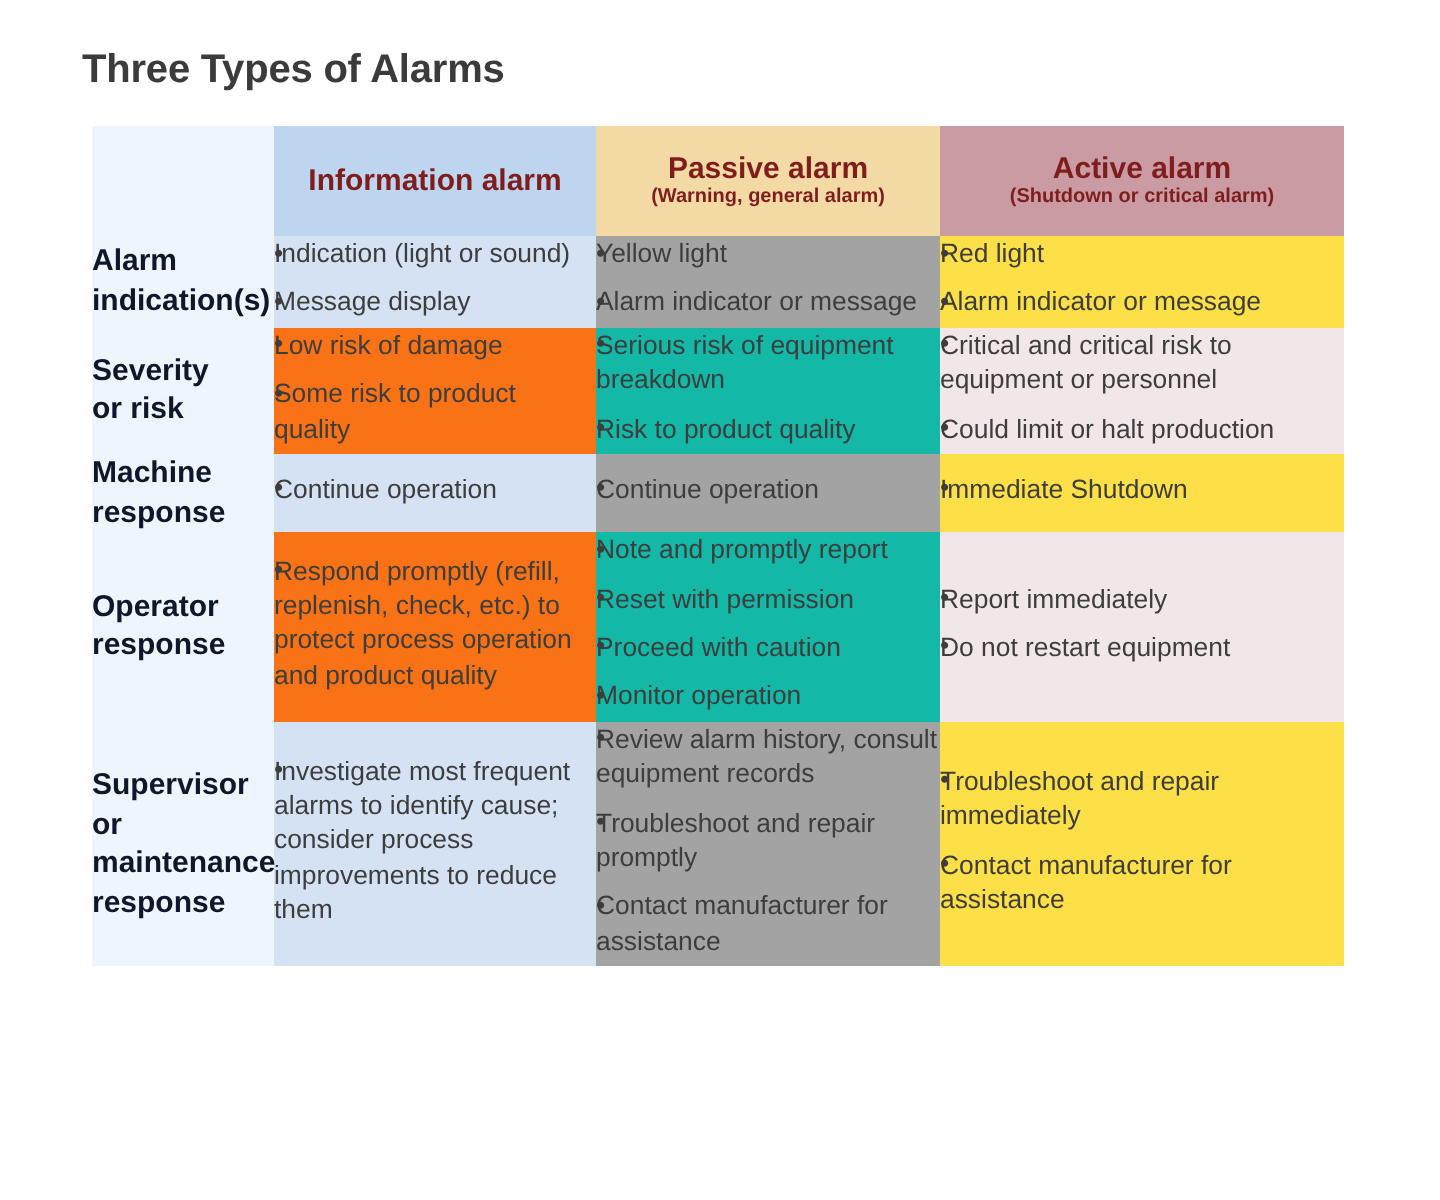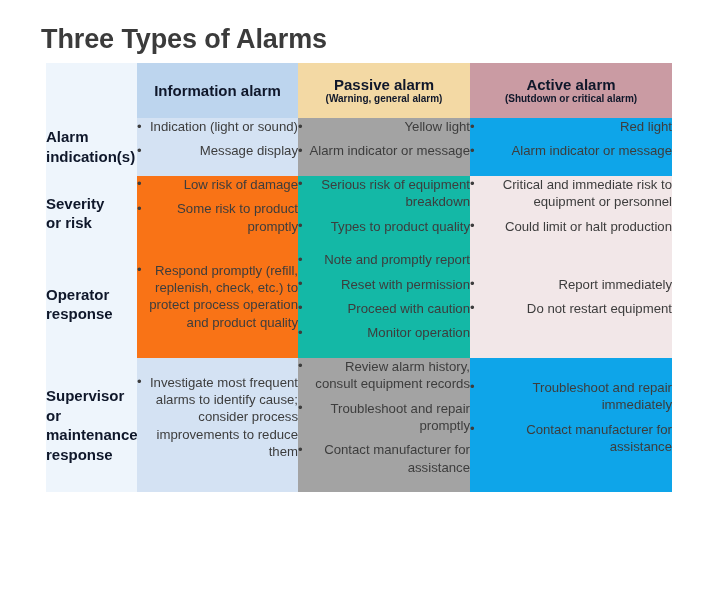--- a/index.html
+++ b/index.html
@@ -19,21 +19,21 @@
     position: relative;
     width: 720px;
     height: 600px;
     box-sizing: border-box;
   }
 
   .page-title {
     position: absolute;
     left: 41px;
     top: 24px;
-    font-size: 27px;
+    font-size: 20px;
     font-weight: bold;
     color: #3b3b3b;
     letter-spacing: -0.1px;
     white-space: nowrap;
   }
 
   .alarm-table {
     position: absolute;
     left: 46px;
     top: 63px;
@@ -52,21 +52,21 @@
   col.c-label { width: 91px; }
   col.c-info  { width: 161px; }
   col.c-pass  { width: 172px; }
   col.c-act   { width: 202px; }
 
   
   .hdr {
     height: 55px;
     text-align: center;
     font-weight: bold;
-    color: #0f172a;
+    color: #7f1d1d;
     line-height: 1.18;
     padding: 4px 6px;
     box-sizing: border-box;
   }
   .hdr-corner { background: #eef5fc; }
   .hdr-info {
     background: #bdd5ee;
     font-size: 15px;
     border-right: 1px solid #ffffff;
   }
@@ -97,38 +97,36 @@
     color: #3d3d3d;
     box-sizing: border-box;
     border-top: 1px solid #ffffff;
     border-right: 1px solid #ffffff;
   }
   .cell.last { border-right: 0; }
 
   
   .tint-info-dark { background: #d4e2f3; }
   .tint-pass-dark { background: #a3a3a3; }
-  .tint-act-dark  { background: #0ea5e9; }
+  .tint-act-dark  { background: #fde047; }
   
   .tint-info-light { background: #f97316; }
   .tint-pass-light { background: #14b8a6; }
   .tint-act-light  { background: #f2e7e8; }
 
   ul.bullets {
     margin: 0;
     padding: 0;
     list-style: none;
   }
   ul.bullets li {
     position: relative;
-    padding-left: 11px;
     margin: 0 0 7px 0;
-    text-align: right;
-  }
-  ul.bullets li:last-child { margin-bottom: 16px; }
+  }
+  ul.bullets li:last-child { margin-bottom: 4px; }
   ul.bullets li::before {
     content: "\2022";
     position: absolute;
     left: 0;
     top: -0.5px;
     font-size: 13.2px;
     color: #3d3d3d;
   }
 </style>
 </head>
@@ -181,33 +179,51 @@
               <li>Red light</li>
               <li>Alarm indicator or message</li>
             </ul>
           </td>
         </tr>
         <tr>
           <td class="rowlabel">Severity<br>or risk</td>
           <td class="cell tint-info-light">
             <ul class="bullets">
               <li>Low risk of damage</li>
-              <li>Some risk to product promptly</li>
+              <li>Some risk to product quality</li>
             </ul>
           </td>
           <td class="cell tint-pass-light">
             <ul class="bullets">
               <li>Serious risk of equipment breakdown</li>
-              <li>Types to product quality</li>
+              <li>Risk to product quality</li>
             </ul>
           </td>
           <td class="cell tint-act-light last">
             <ul class="bullets">
-              <li>Critical and immediate risk to equipment or personnel</li>
+              <li>Critical and critical risk to equipment or personnel</li>
               <li>Could limit or halt production</li>
+            </ul>
+          </td>
+        </tr>
+        <tr>
+          <td class="rowlabel">Machine<br>response</td>
+          <td class="cell tint-info-dark">
+            <ul class="bullets">
+              <li>Continue operation</li>
+            </ul>
+          </td>
+          <td class="cell tint-pass-dark">
+            <ul class="bullets">
+              <li>Continue operation</li>
+            </ul>
+          </td>
+          <td class="cell tint-act-dark last">
+            <ul class="bullets">
+              <li>Immediate Shutdown</li>
             </ul>
           </td>
         </tr>
         <tr>
           <td class="rowlabel">Operator<br>response</td>
           <td class="cell tint-info-light">
             <ul class="bullets">
               <li>Respond promptly (refill, replenish, check, etc.) to protect process operation and product quality</li>
             </ul>
           </td>

